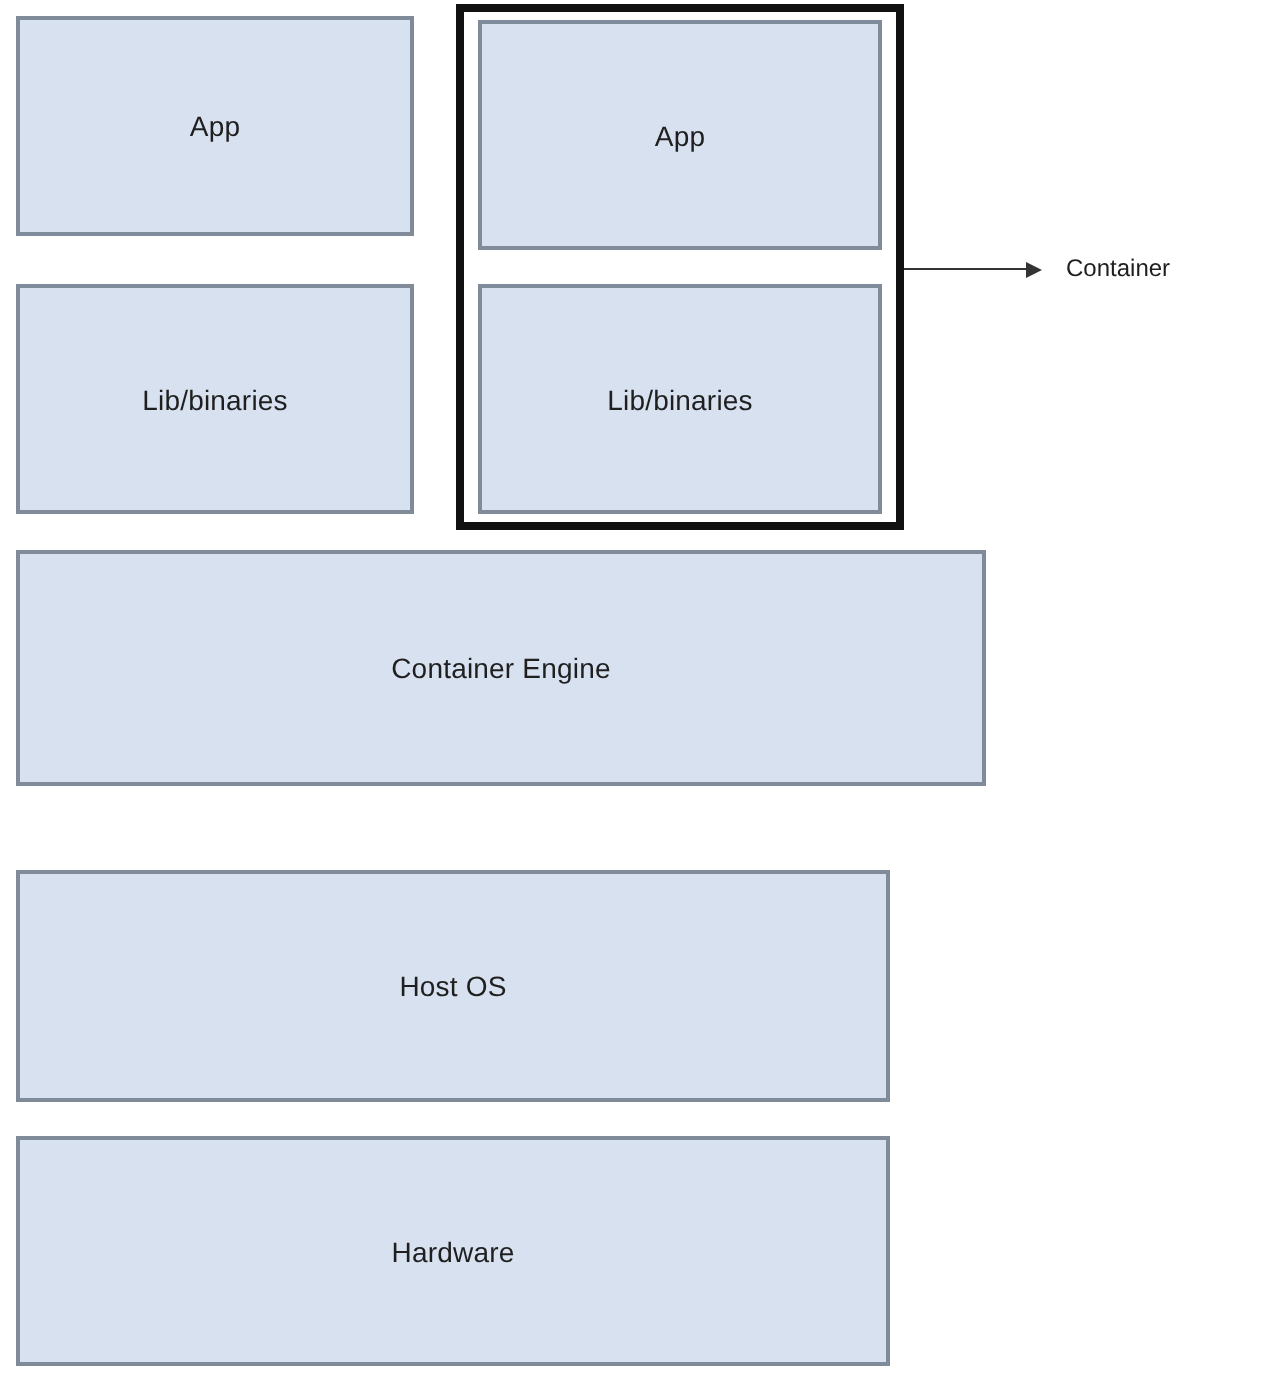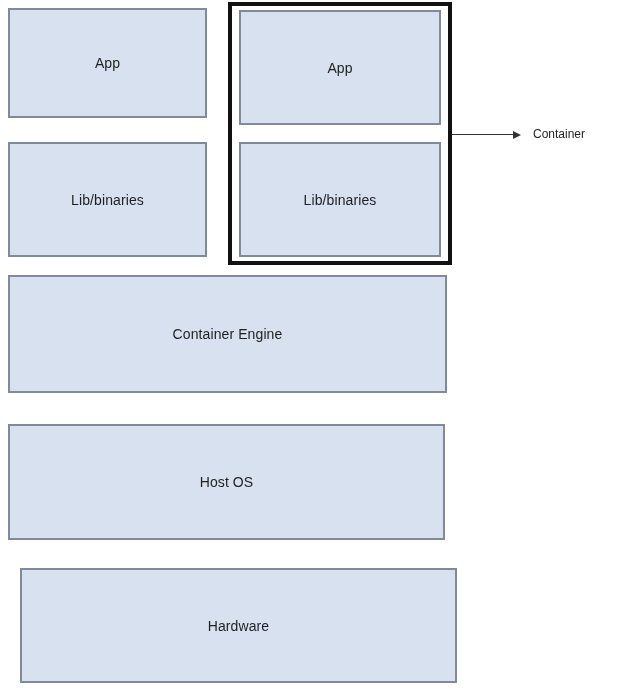--- a/index.html
+++ b/index.html
@@ -38,23 +38,23 @@
     box-sizing: border-box;
     left: 228px; top: 2px;
     width: 224px; height: 263px;
     border: 4px solid var(--frame-border, #111111);
     background: #ffffff;
   }
   .box-app-right       { left: 7px;  top: 4px;   width: 202px; height: 115px; }
   .box-lib-right       { left: 7px;  top: 136px; width: 202px; height: 115px; }
 
   
-  .layer-engine        { left: 8px;  top: 275px; width: 439px; height: 118px; }
-  .layer-hostos        { left: 8px;  top: 424px; width: 437px; height: 116px; }
-  .layer-hardware      { left: 20px;  top: 568px; width: 437px; height: 115px; }
+  .layer-engine        { left: 8px;  top: 275px; width: 485px; height: 118px; }
+  .layer-hostos        { left: 8px;  top: 435px; width: 437px; height: 116px; }
+  .layer-hardware      { left: 8px;  top: 568px; width: 437px; height: 115px; }
 
   
   .callout-line {
     position: absolute;
     left: 452px; top: 134px;
     width: 62px; height: 0;
     border-top: 1.5px solid var(--arrow-color, #333333);
   }
   .callout-head {
     position: absolute;

